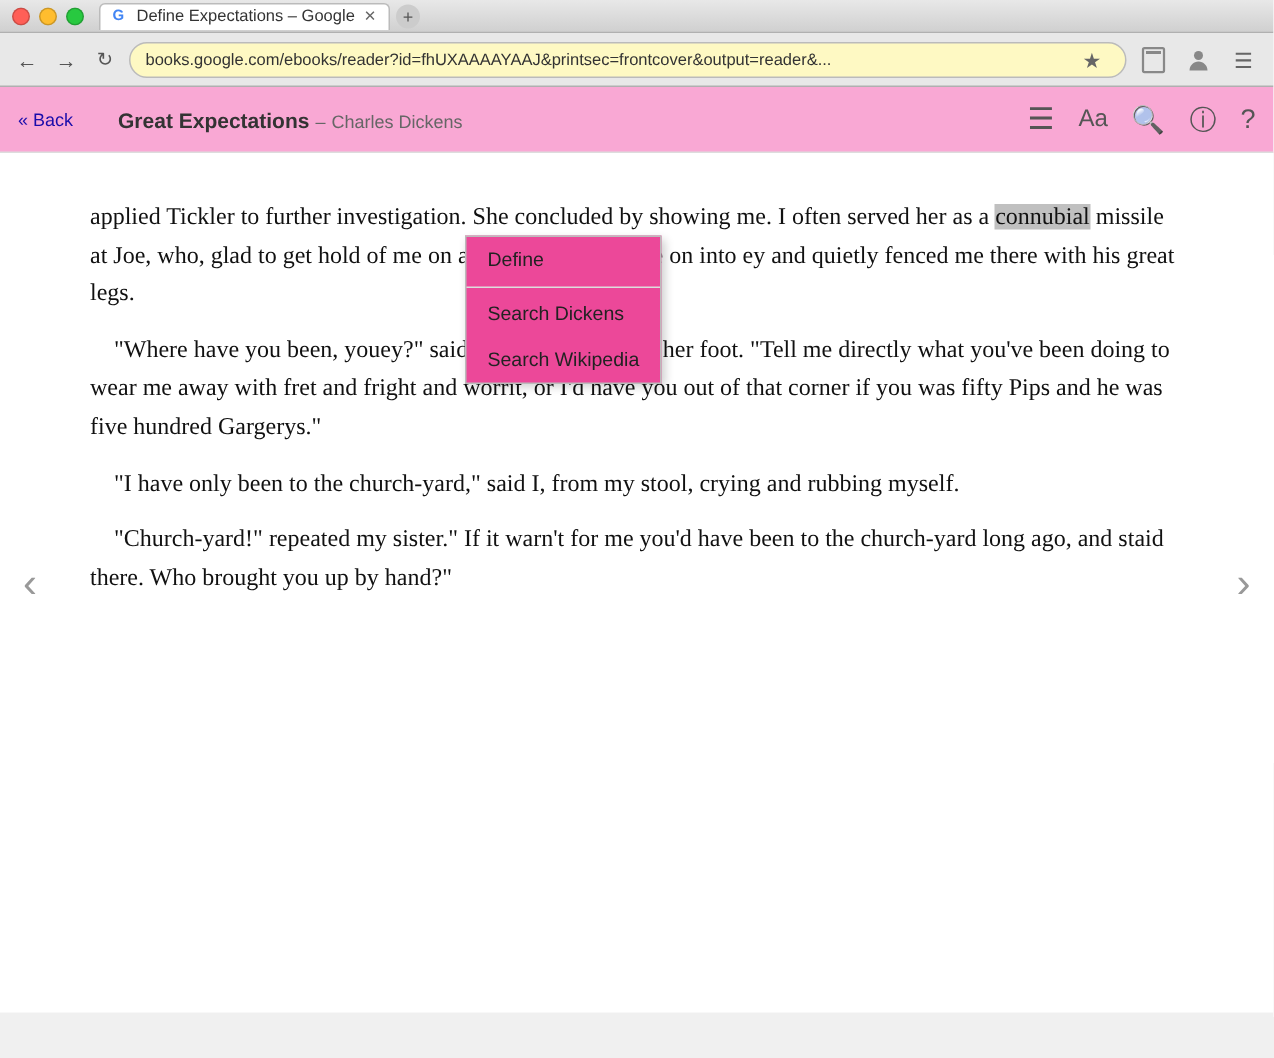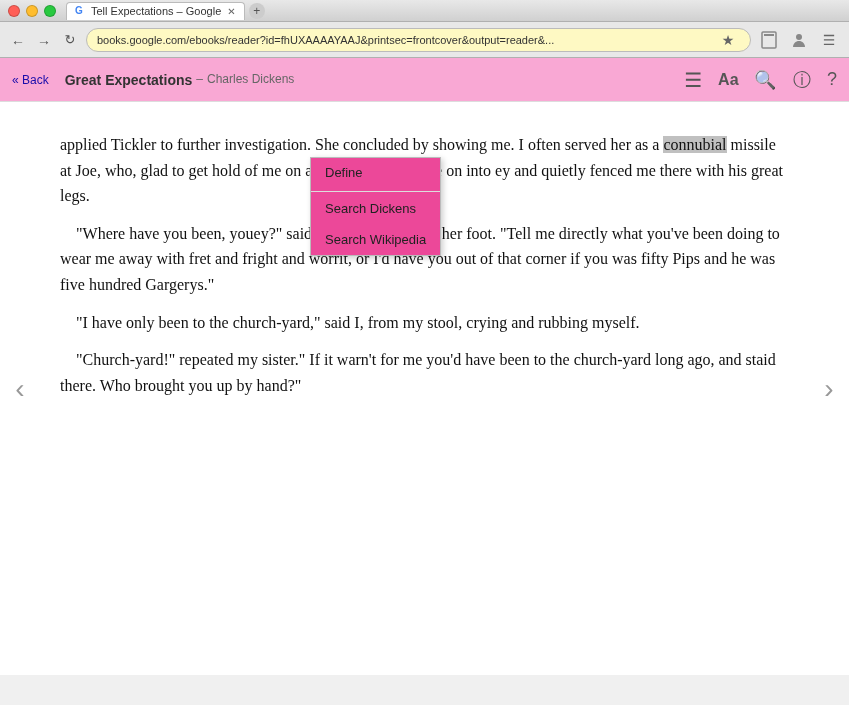--- a/index.html
+++ b/index.html
@@ -111,23 +111,23 @@
       gap: 8px;
     }
     .back-link {
       font-size: 12px;
       color: #1a0dab;
       cursor: pointer;
       text-decoration: none;
     }
     .book-title-area {
       display: flex;
-      align-items: flex-start;
+      align-items: flex-end;
       gap: 4px;
-      margin-left: 8px;
+      margin-left: 22px;
     }
     .book-title {
       font-size: 14px;
       font-weight: bold;
       color: #333;
     }
     .book-author {
       font-size: 12px;
       color: #666;
     }
@@ -242,21 +242,21 @@
 
 <div class="titlebar">
   <div class="window-controls">
     <div class="win-btn win-close"></div>
     <div class="win-btn win-min"></div>
     <div class="win-btn win-max"></div>
   </div>
   <div class="tab-bar">
     <div class="tab">
       <span class="tab-favicon" style="font-size:10px;font-weight:bold;color:#4285F4;">G</span>
-      <span>Tell Expectations – Google</span>
+      <span>Define Expectations – Google</span>
       <span class="tab-close">✕</span>
     </div>
     <div class="new-tab-btn">+</div>
   </div>
 </div>
 
 <div class="addressbar">
   <div class="nav-btn">←</div>
   <div class="nav-btn">→</div>
   <div class="nav-btn refresh-btn">↻</div>
@@ -282,21 +282,21 @@
 <div class="book-toolbar">
   <a class="back-link">« Back</a>
   <div class="book-title-area">
     <span class="book-title">Great Expectations</span>
     <span class="book-author">–</span>
     <span class="book-author">Charles Dickens</span>
   </div>
   <div class="toolbar-spacer"></div>
   <div class="toolbar-icons">
     <span class="toolbar-icon" style="font-size:20px;">☰</span>
-    <span class="toolbar-icon" style="font-size:16px;font-weight:bold;">Aa</span>
+    <span class="toolbar-icon" style="font-size:16px;font-weight:normal;">Aa</span>
     <span class="toolbar-icon" style="font-size:18px;">🔍</span>
     <span class="toolbar-icon" style="font-size:18px;">ⓘ</span>
     <span class="toolbar-icon" style="font-size:18px;">?</span>
   </div>
 </div>
 
 <div class="reader-area">
   <div class="page-nav-left">
     <span>‹</span>
   </div>

